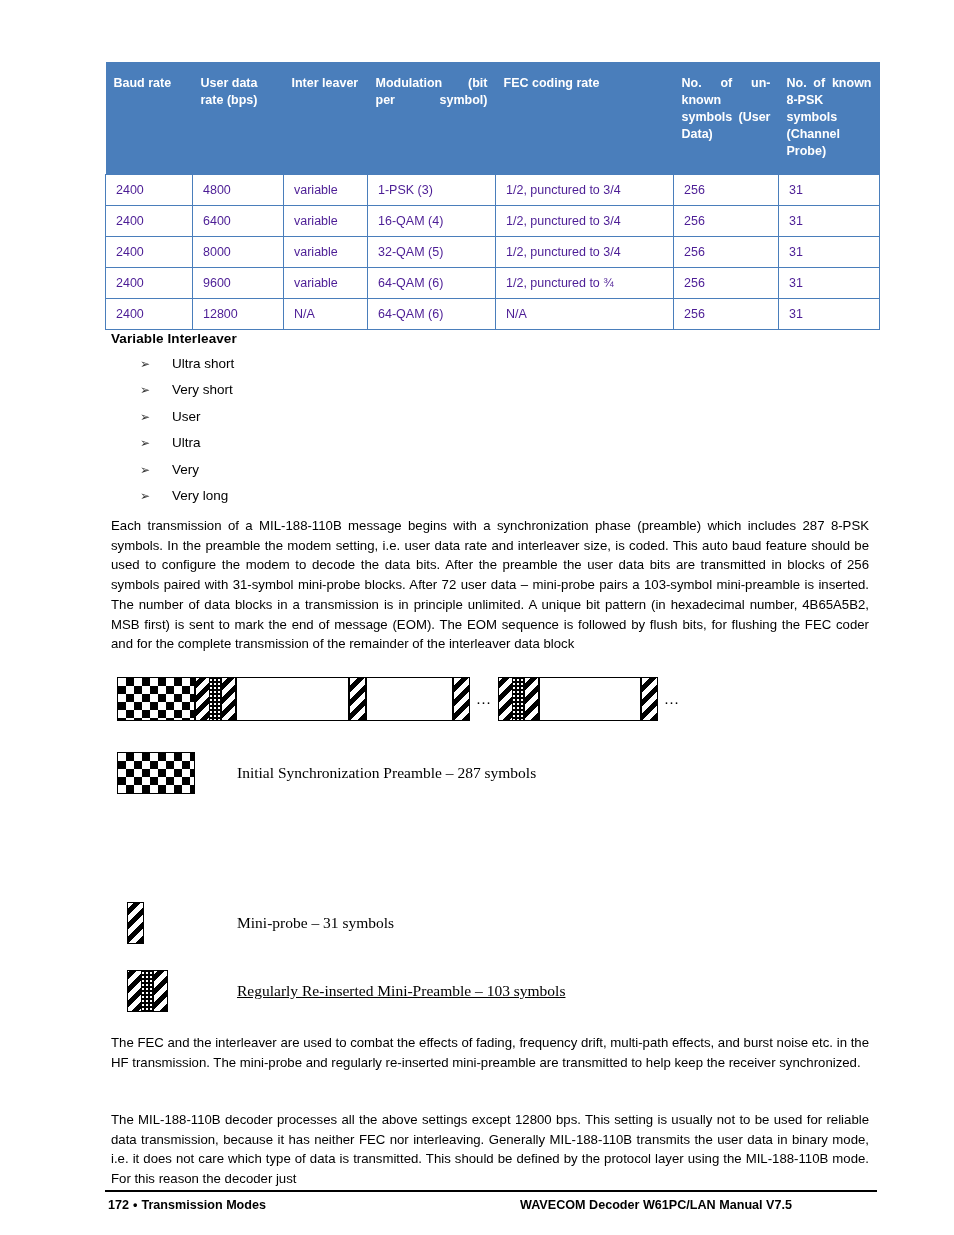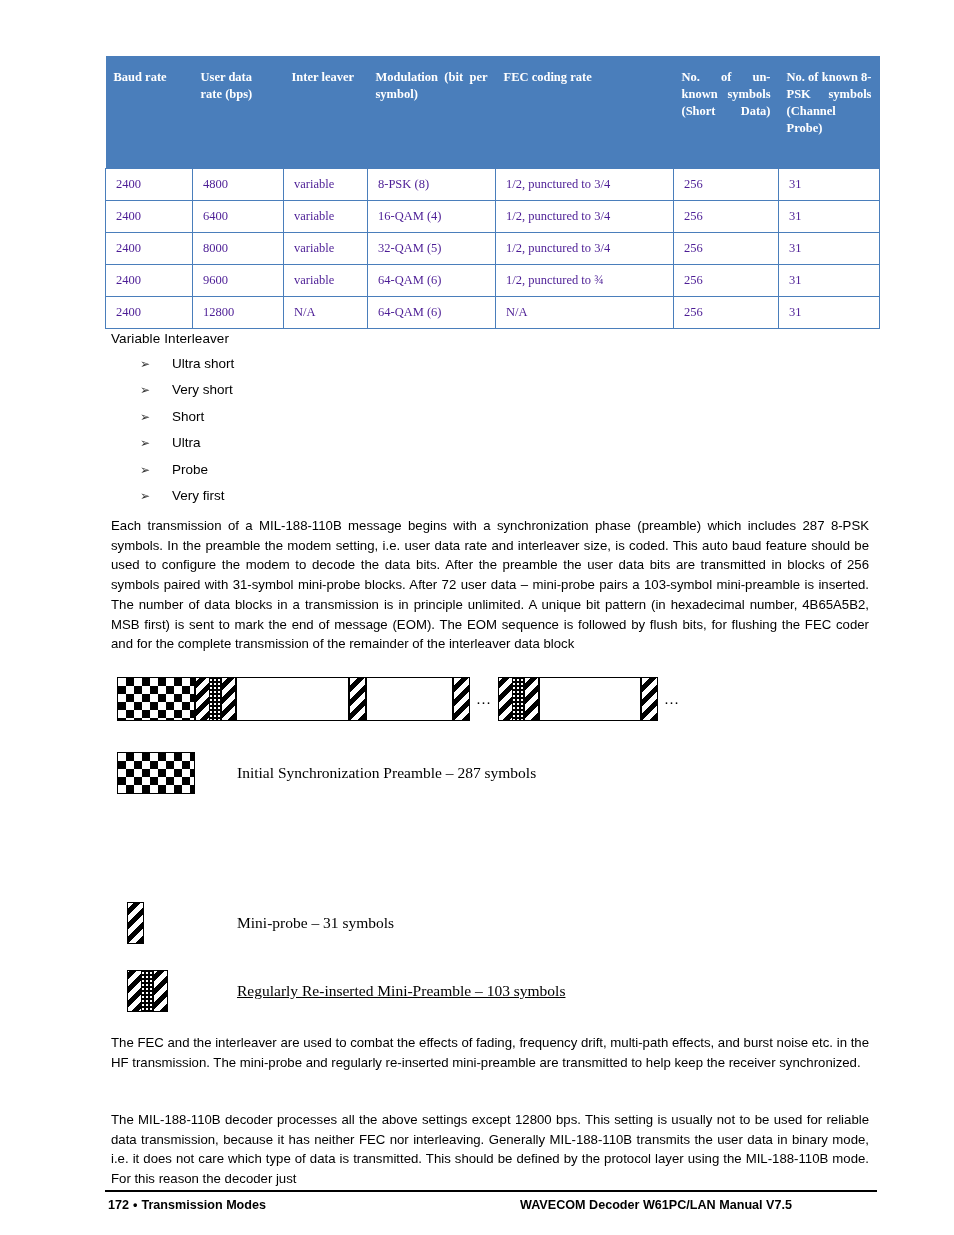--- a/index.html
+++ b/index.html
@@ -19,25 +19,24 @@
     position: absolute;
     left: 0; top: 0;
     width: 954px;
     height: 1235px;
   }
 
   
   .spec-table {
     position: absolute;
     left: 105px;
-    top: 56px;
+    top: 62px;
     width: 774px;
     border-collapse: collapse;
     table-layout: fixed;
-    font-family: Liberation Serif, serif;
   }
   .spec-table th {
     background: #4a7ebb;
     color: #ffffff;
     font-size: 12.5px;
     font-weight: bold;
     text-align: justify;
     text-align-last: justify;
     vertical-align: top;
     padding: 13px 8px 10px 8px;
@@ -70,21 +69,21 @@
   .col-fec    { width: 178px; }
   .col-unk    { width: 105px; }
   .col-kno    { width: 101px; }
 
   
   .sec-heading {
     position: absolute;
     left: 111px;
     top: 331px;
     font-size: 13.5px;
-    font-weight: normal;
+    font-weight: bold;
     letter-spacing: 0.1px;
   }
   .bullet-list {
     position: absolute;
     left: 140px;
     top: 356px;
     width: 420px;
   }
   .bullet-row {
     display: flex;
@@ -262,33 +261,33 @@
         <th class="nojust">
             <span class="hdr">Inter leaver</span>
           </th>
         <th>
             <span class="hdr">Modulation (bit per symbol)</span>
           </th>
         <th class="nojust">
             <span class="hdr">FEC coding rate</span>
           </th>
         <th>
-            <span class="hdr">No. of un-known symbols (Short Data)</span>
+            <span class="hdr">No. of un-known symbols (User Data)</span>
           </th>
         <th>
             <span class="hdr">No. of known 8-PSK symbols (Channel Probe)</span>
           </th>
       </tr>
     </thead>
     <tbody>
       <tr>
         <td>2400</td>
         <td>4800</td>
         <td>variable</td>
-        <td>8-PSK (8)</td>
+        <td>1-PSK (3)</td>
         <td>1/2, punctured to 3/4</td>
         <td>256</td>
         <td>31</td>
       </tr>
       <tr>
         <td>2400</td>
         <td>6400</td>
         <td>variable</td>
         <td>16-QAM (4)</td>
         <td>1/2, punctured to 3/4</td>
@@ -331,33 +330,33 @@
     <div class="bullet-row">
       <span class="bullet-mark">➢</span>
       <span class="bullet-text">Ultra short</span>
     </div>
     <div class="bullet-row">
       <span class="bullet-mark">➢</span>
       <span class="bullet-text">Very short</span>
     </div>
     <div class="bullet-row">
       <span class="bullet-mark">➢</span>
-      <span class="bullet-text">Short</span>
+      <span class="bullet-text">User</span>
     </div>
     <div class="bullet-row">
       <span class="bullet-mark">➢</span>
       <span class="bullet-text">Ultra</span>
     </div>
     <div class="bullet-row">
       <span class="bullet-mark">➢</span>
-      <span class="bullet-text">Probe</span>
-    </div>
-    <div class="bullet-row">
-      <span class="bullet-mark">➢</span>
-      <span class="bullet-text">Very first</span>
+      <span class="bullet-text">Very</span>
+    </div>
+    <div class="bullet-row">
+      <span class="bullet-mark">➢</span>
+      <span class="bullet-text">Very long</span>
     </div>
   </div>
 
   <div class="para" id="para-main">Each transmission of a MIL-188-110B message begins with a synchronization phase (preamble) which includes 287 8-PSK symbols. In the preamble the modem setting, i.e. user data rate and interleaver size, is coded. This auto baud feature should be used to configure the modem to decode the data bits. After the preamble the user data bits are transmitted in blocks of 256 symbols paired with 31-symbol mini-probe blocks. After 72 user data – mini-probe pairs a 103-symbol mini-preamble is inserted. The number of data blocks in a transmission is in principle unlimited. A unique bit pattern (in hexadecimal number, 4B65A5B2, MSB first) is sent to mark the end of message (EOM). The EOM sequence is followed by flush bits, for flushing the FEC coder and for the complete transmission of the remainder of the interleaver data block</div>
 
   <div class="frame-strip">
     <div class="blk blk-preamble"></div>
     <div class="blk blk-mini"></div>
     <div class="blk blk-data"></div>
     <div class="blk blk-probe"></div>

